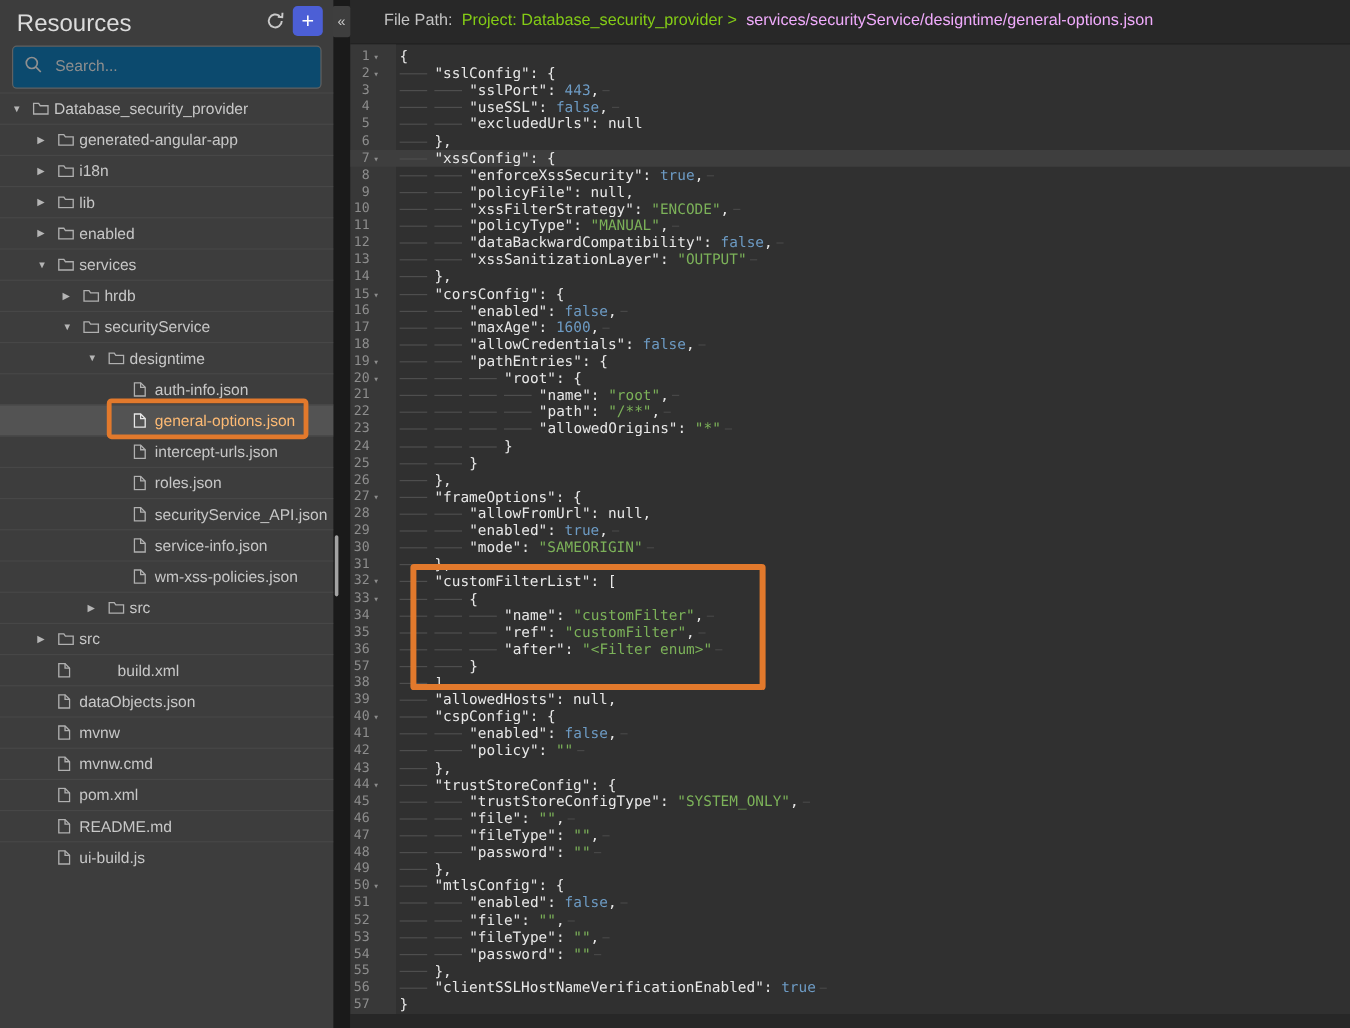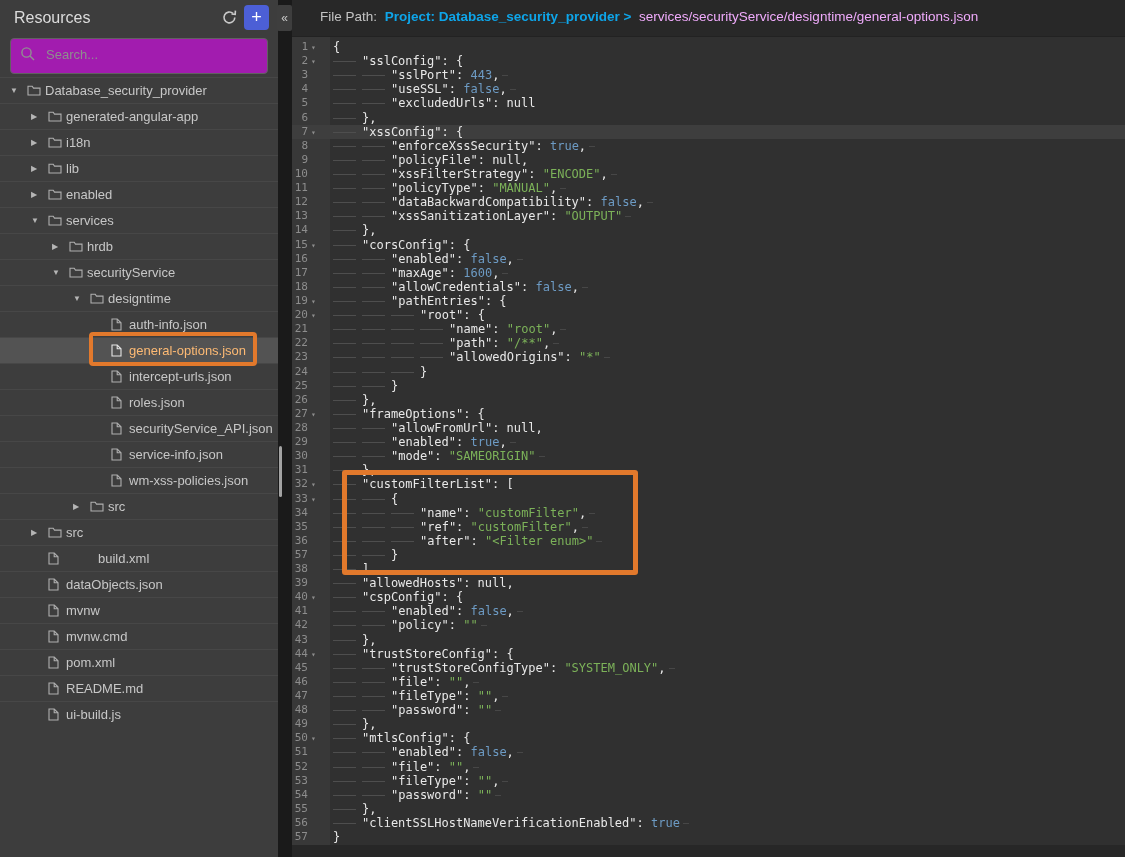--- a/index.html
+++ b/index.html
@@ -1,23 +1,23 @@
 <!DOCTYPE html>
 <html><head>
 <meta charset="utf-8">
 <style>
   html,body{margin:0;padding:0;background:#1e1e1e;font-family:"Liberation Sans",sans-serif;}
   .app{position:relative;width:1125px;height:857px;overflow:hidden;background:#1e1e1e;}
 
   
   .sidebar{position:absolute;left:0;top:0;width:278px;height:857px;background:#3d3d3d;}
-  .sb-title{position:absolute;left:14px;top:9px;font-size:16px;color:#dcdcdc;}
+  .sb-title{position:absolute;left:14px;top:9px;font-size:20px;color:#dcdcdc;}
   .refresh-btn{position:absolute;left:219px;top:8px;width:20px;height:20px;background:transparent;border:none;padding:0;cursor:pointer;}
   .add-btn{position:absolute;left:244px;top:5px;width:25px;height:25px;background:#4c5fd6;border:none;border-radius:4px;color:#ffffff;font-size:18px;line-height:23px;text-align:center;padding:0;cursor:pointer;font-family:"Liberation Sans",sans-serif;}
-  .search{position:absolute;left:10px;top:38px;width:258px;height:36px;border:1px solid #616161;border-radius:4px;background:#a21caf;box-sizing:border-box;}
+  .search{position:absolute;left:10px;top:38px;width:258px;height:36px;border:1px solid #616161;border-radius:4px;background:#0c4a6e;box-sizing:border-box;}
   .search svg{position:absolute;left:9px;top:7px;}
   .search input{position:absolute;left:33px;top:2px;width:212px;height:25px;background:transparent;border:none;outline:none;color:#cfcfcf;font-size:13px;font-family:"Liberation Sans",sans-serif;}
   .search input::placeholder{color:#8e8e8e;}
   .tree{position:absolute;left:0;top:77px;width:278px;}
   .trow{position:relative;height:25px;border-top:1px solid #474747;cursor:pointer;}
   .trow.selected{background:#535353;}
   .caret{position:absolute;top:8px;font-size:8px;color:#b5b5b5;line-height:9px;}
   .ticon{position:absolute;top:6px;color:#b0b0b0;line-height:0;}
   .trow.selected .ticon{color:#e8e8e8;}
   .tlabel{position:absolute;top:5px;font-size:13px;color:#c7c7c7;white-space:nowrap;}
@@ -25,21 +25,21 @@
   .sb-box{position:absolute;left:89px;top:332px;width:168px;height:34px;border:4px solid #e2792c;border-radius:4px;box-sizing:border-box;pointer-events:none;z-index:6;}
   .scrollstrip{position:absolute;left:278px;top:0;width:14px;height:857px;background:#1a1a1a;}
   .thumb{position:absolute;left:1px;top:446px;width:3px;height:51px;background:#a3a3a3;border-radius:2px;cursor:pointer;}
   .collapse-btn{position:absolute;left:277px;top:5px;width:15px;height:26px;background:#3e3e3e;border:none;border-radius:2px;color:#c9c9c9;font-size:12px;padding:0;cursor:pointer;z-index:7;}
 
   
   .editor{position:absolute;left:292px;top:0;width:833px;height:857px;background:#303030;}
   .topbar{position:absolute;left:0;top:0;width:100%;height:36px;background:#282828;border-bottom:1px solid #222222;}
   .bc{position:absolute;left:28px;top:9px;font-size:13.5px;white-space:nowrap;}
   .bc .b1{color:#c3c3c3;}
-  .bc .b2{color:#0ea5e9;padding-left:4px;font-weight:bold;}
+  .bc .b2{color:#84cc16;padding-left:4px;}
   .bc .b3{color:#f0abfc;padding-left:4px;}
   .gutterbg{position:absolute;left:0;top:37px;width:38px;height:808px;background:#383838;z-index:1;}
   .lines{position:absolute;left:0;top:40px;width:100%;z-index:2;}
   .code-line{position:relative;height:14.12px;font-family:"DejaVu Sans Mono",monospace;font-size:12px;line-height:14.12px;}
   .code-line.active{background:#3e3e3e;}
   .ln{position:absolute;left:2px;width:14px;text-align:right;color:#8d8d8d;font-size:11px;}
   .fold{position:absolute;left:19px;top:1px;color:#8d8d8d;font-size:8px;cursor:pointer;}
   .lc{position:absolute;left:41px;top:0;white-space:pre;color:#e8e8e8;cursor:text;}
   .tok-g{color:#7cb259;}
   .tok-b{color:#6d9bc4;}

